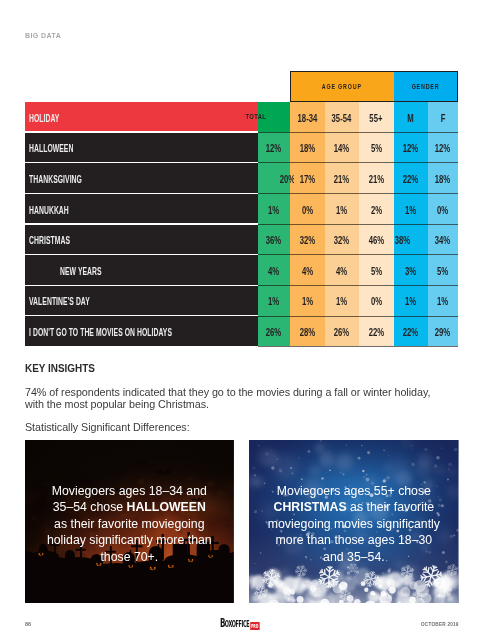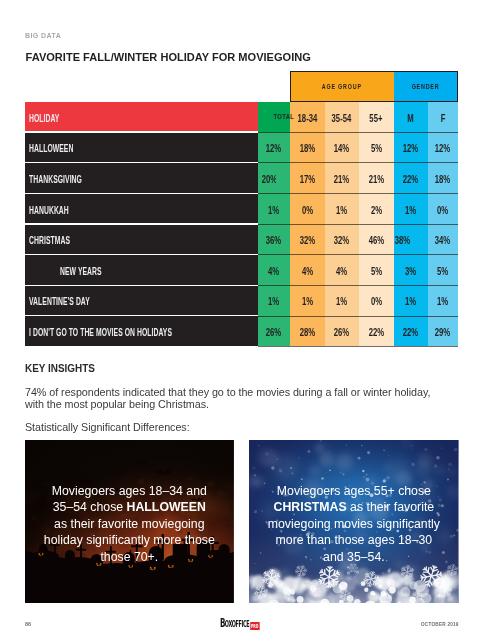--- a/index.html
+++ b/index.html
@@ -42,21 +42,20 @@
   .lgwrap{display:inline-block;white-space:nowrap;color:#151515;font-family:"DejaVu Sans Condensed","DejaVu Sans",sans-serif;font-weight:bold;}
   .lgbig{font-size:12.6px;line-height:10.6px;display:inline-block;letter-spacing:-0.5px;}
   .lgrest{font-size:8.7px;line-height:10.6px;display:inline-block;letter-spacing:-0.55px;margin-left:-0.6px;}
   .lgbadge{font-family:"DejaVu Sans Condensed","DejaVu Sans",sans-serif;font-weight:bold;font-size:5.6px;color:#ffffff;background:#e1232a;padding:1.5px 1.6px 1.5px 1.6px;letter-spacing:0px;line-height:5px;margin-left:1.1px;margin-bottom:1.2px;border-radius:0.6px;display:inline-block;}
 </style>
 </head>
 <body>
 
 <div class="page">
   <div class="kicker">BIG DATA</div>
-  <div class="title">FAVORITE FALL/WINTER HOLIDAY FOR MOVIEGOING</div>
   <div class="tbl" id="tbl">
       <div class="grp g0" style="left: 265px; top: 0px; width: 103.5px; background: rgb(250, 166, 26);">
         <span>AGE GROUP</span>
       </div>
       <div class="grp g1" style="left: 368.5px; top: 0px; width: 64.5px; background: rgb(0, 174, 239);">
         <span>GENDER</span>
       </div>
       <div class="colstrip" style="left: 232.5px; width: 32.5px; top: 31.4px; height: 244.3px; background: rgb(43, 182, 115);"></div>
       <div class="colstrip" style="left: 232.5px; width: 32.5px; top: 31.4px; height: 29.75px; background: rgb(0, 166, 81);"></div>
       <div class="colstrip" style="left: 265px; width: 34.5px; top: 31.4px; height: 244.3px; background: rgb(251, 183, 90);"></div>
@@ -69,21 +68,21 @@
       <div class="divider" style="left: 232.5px; width: 200.5px; top: 122.5px;"></div>
       <div class="divider" style="left: 232.5px; width: 200.5px; top: 153.15px;"></div>
       <div class="divider" style="left: 232.5px; width: 200.5px; top: 183.8px;"></div>
       <div class="divider" style="left: 232.5px; width: 200.5px; top: 214.45px;"></div>
       <div class="divider" style="left: 232.5px; width: 200.5px; top: 245.1px;"></div>
       <div class="divider" style="left: 232.5px; width: 200.5px; top: 275.75px;"></div>
       <div class="row" style="top: 31.4px; width: 433px;">
         <div class="lbl" style="background: rgb(238, 56, 64); width: 232.5px;">
           <span>HOLIDAY</span>
         </div>
-        <div class="cell hcell tot" style="left: 243px; width: 32.5px; border-radius: 9px;">
+        <div class="cell hcell tot" style="left: 215px; width: 32.5px; border-radius: 9px;">
           <span>TOTAL</span>
         </div>
         <div class="cell hcell" style="left: 265px; width: 34.5px;">
           <span>18-34</span>
         </div>
         <div class="cell hcell" style="left: 299.5px; width: 34.5px;">
           <span>35-54</span>
         </div>
         <div class="cell hcell" style="left: 334px; width: 34.5px;">
           <span>55+</span>
@@ -115,21 +114,21 @@
           <span>12%</span>
         </div>
         <div class="cell" style="left: 403px; width: 30px;">
           <span>12%</span>
         </div>
       </div>
       <div class="row" style="top: 92.7px; width: 433px;">
         <div class="lbl" style="background: rgb(35, 31, 32); width: 232.5px;">
           <span>THANKSGIVING</span>
         </div>
-        <div class="cell" style="left: 230px; width: 14px; padding-left: 7px;">
+        <div class="cell" style="left: 248px; width: 14px; padding-left: 7px;">
           <span>20%</span>
         </div>
         <div class="cell" style="left: 265px; width: 34.5px;">
           <span>17%</span>
         </div>
         <div class="cell" style="left: 299.5px; width: 34.5px;">
           <span>21%</span>
         </div>
         <div class="cell" style="left: 334px; width: 34.5px;">
           <span>21%</span>
@@ -687,21 +686,21 @@
           <ellipse cx="0" cy="0" rx="3.6" ry="3.168" fill="#0c0503"></ellipse>
           <path d="M-2.088 -1.08 l1.584 1.2240000000000002 l-1.728 0.5 z" fill="#ff7e14"></path>
           <path d="M2.088 -1.08 l-1.584 1.2240000000000002 l1.728 0.5 z" fill="#ff7e14"></path>
           <path d="M-2.232 0.792 q2.232 1.8 4.464 0 q-1.0080000000000002 -0.36000000000000004 -1.1520000000000001 0.36000000000000004 q-1.08 0.432 -2.16 -0.36000000000000004 z" fill="#ff7e14"></path>
         </g>
       </svg>
       <div class="cardtext">
         <div><span>Moviegoers ages 18–34 and</span></div>
         <div><span>35–54 chose </span><b>HALLOWEEN</b></div>
         <div><span>as their favorite moviegoing</span></div>
-        <div><span>holiday significantly more those</span></div>
+        <div><span>holiday significantly more than</span></div>
         <div><span>those 70+.</span></div>
       </div>
     </div>
   <div class="card right" id="card1">
       <svg viewBox="0 0 209 163" preserveAspectRatio="none">
         <defs>
           <radialGradient id="cg" cx="52%" cy="36%" r="62%">
             <stop offset="0%" stop-color="#2a7dc2"></stop>
             <stop offset="26%" stop-color="#2368ac"></stop>
             <stop offset="54%" stop-color="#1d4e8c"></stop>

